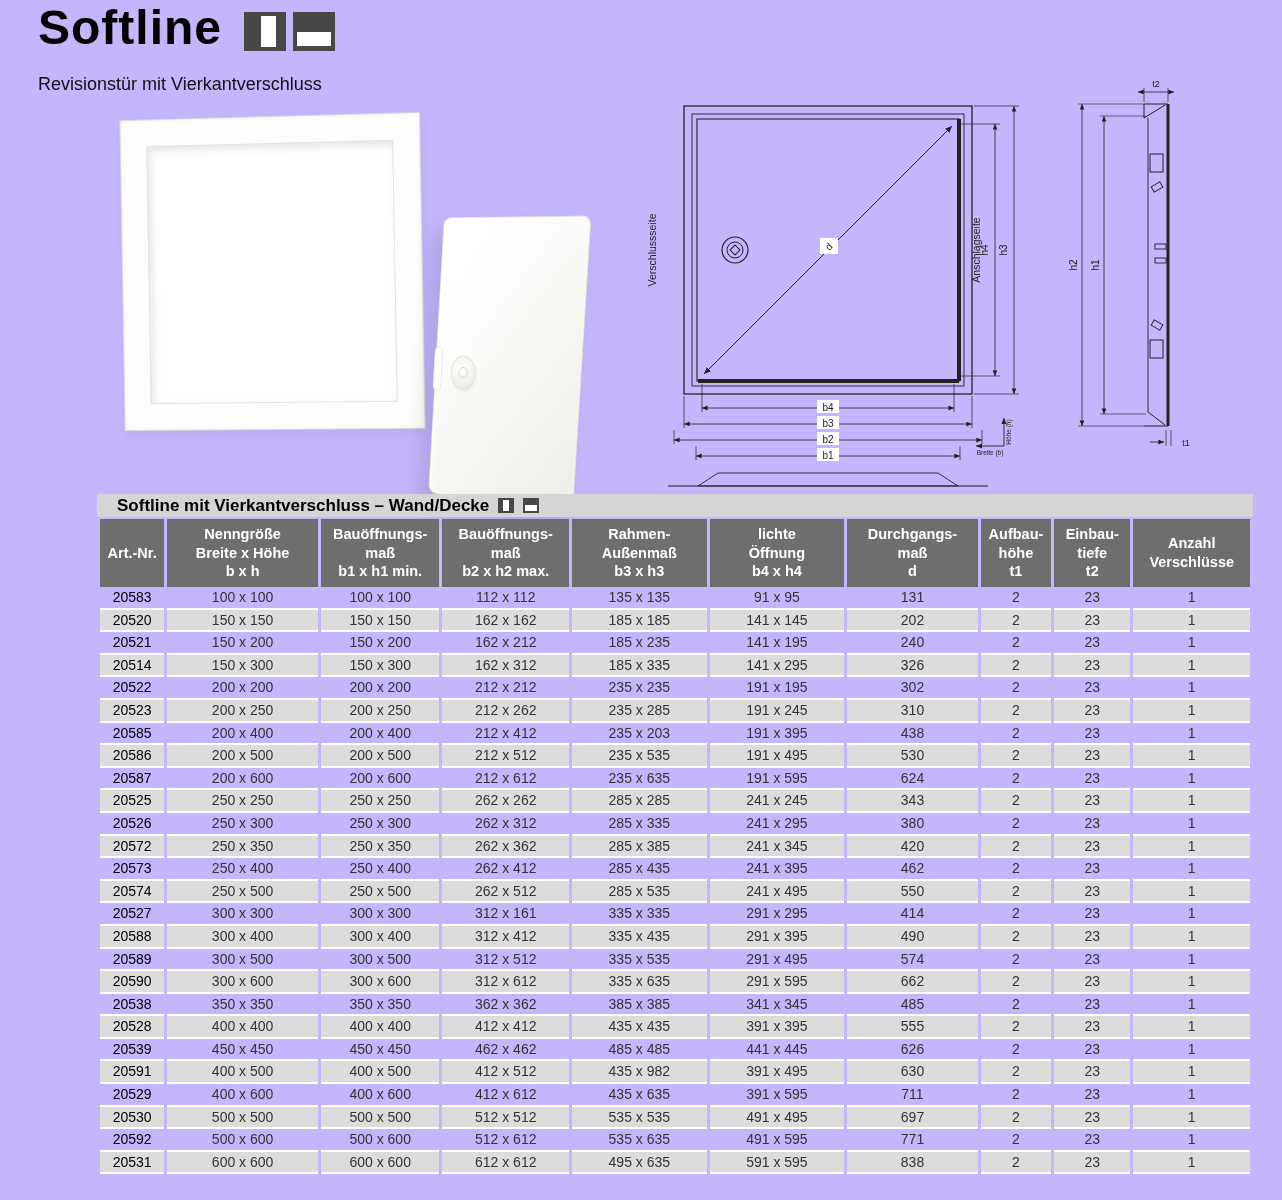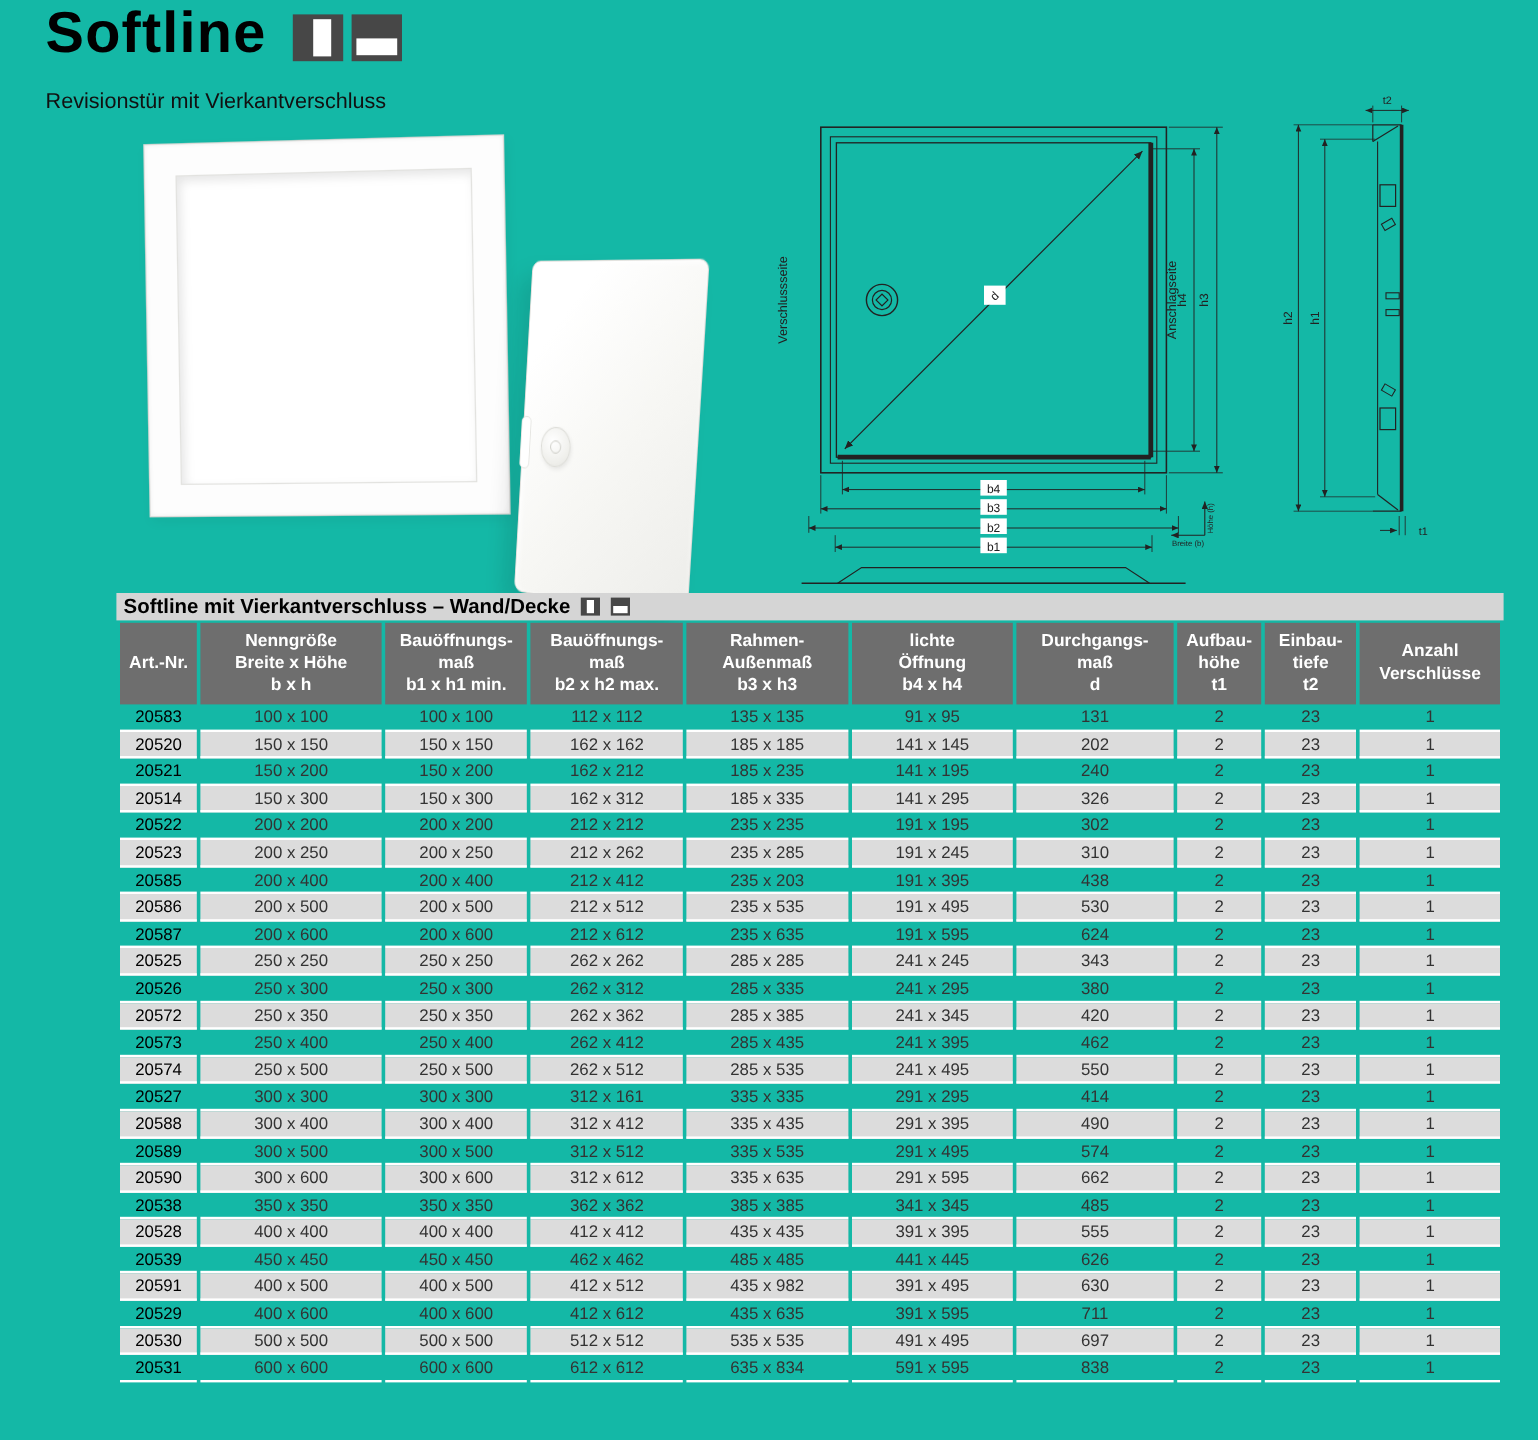--- a/index.html
+++ b/index.html
@@ -1,16 +1,16 @@
 <!DOCTYPE html>
 <html style="--icon-dark: #474747; --header-bg: #6e6e6e; --row-alt: #dcdcdc; --section-bg: #d5d5d5;"><head>
 <meta charset="utf-8">
 <style>
   html,body{margin:0;padding:0;background:#fff;}
-  .page{position:relative;width:1282px;height:1200px;background:#14b8a6;overflow:hidden;
+  .page{position:relative;width:1282px;height:1200px;background:#c4b5fd;overflow:hidden;
         font-family:"Liberation Sans", sans-serif;color:#1a1a1a;}
 
   
   .title-row{position:absolute;left:38px;top:0px;display:flex;align-items:center;gap:22px;}
   .main-title{font-size:48px;font-weight:bold;letter-spacing:1px;color:#000;}
   .title-icons{display:flex;gap:7px;margin-top:8px;}
   .mount-icon{width:42px;height:39px;background:var(--icon-dark,#474747);position:relative;}
   .mount-icon .inset{position:absolute;background:#fff;}
   .mount-icon.wall .inset{left:17px;top:4px;width:15px;height:31px;}
   .mount-icon.ceiling .inset{left:4px;top:20px;width:34px;height:14px;}
@@ -36,21 +36,21 @@
         border:1.5px solid #cfcfc9;}
 
   
   .drawing{position:absolute;}
   .drawing text{font-family:"Liberation Sans", sans-serif;fill:#222;}
   svg line, svg rect.ln, svg path.ln, svg circle.ln{stroke:#222;fill:none;}
 
   
   .table-wrap{position:absolute;left:97px;top:494px;width:1156px;}
   .section-bar{display:flex;align-items:center;gap:9px;background:var(--section-bg,#d5d5d5);
-        height:23px;padding-left:6px;margin-bottom:2px;}
+        height:23px;padding-left:20px;margin-bottom:2px;}
   .section-title{font-size:17px;font-weight:bold;color:#000;white-space:nowrap;}
   .mini-icon{width:16px;height:15px;background:var(--icon-dark,#474747);position:relative;flex:0 0 auto;}
   .mini-icon .inset{position:absolute;background:#fff;}
   .mini-icon.wall .inset{left:5px;top:2px;width:6px;height:11px;}
   .mini-icon.ceiling .inset{left:2px;top:7px;width:12px;height:6px;}
 
   table.spec{border-collapse:separate;border-spacing:3px 0;width:100%;table-layout:fixed;}
   table.spec th{background:var(--header-bg,#6e6e6e);color:#fff;font-size:14.5px;font-weight:bold;
         line-height:1.3;height:68px;vertical-align:middle;text-align:center;padding:0 2px;}
   table.spec td{font-size:14px;color:#333;text-align:center;height:20.6px;line-height:20.6px;
@@ -505,25 +505,37 @@
             <td>500 x 500</td>
             <td>512 x 512</td>
             <td>535 x 535</td>
             <td>491 x 495</td>
             <td>697</td>
             <td>2</td>
             <td>23</td>
             <td>1</td>
           </tr>
           <tr>
+            <td>20592</td>
+            <td>500 x 600</td>
+            <td>500 x 600</td>
+            <td>512 x 612</td>
+            <td>535 x 635</td>
+            <td>491 x 595</td>
+            <td>771</td>
+            <td>2</td>
+            <td>23</td>
+            <td>1</td>
+          </tr>
+          <tr>
             <td>20531</td>
             <td>600 x 600</td>
             <td>600 x 600</td>
             <td>612 x 612</td>
-            <td>635 x 834</td>
+            <td>495 x 635</td>
             <td>591 x 595</td>
             <td>838</td>
             <td>2</td>
             <td>23</td>
             <td>1</td>
           </tr>
         </tbody>
     </table>
   </div>
 

